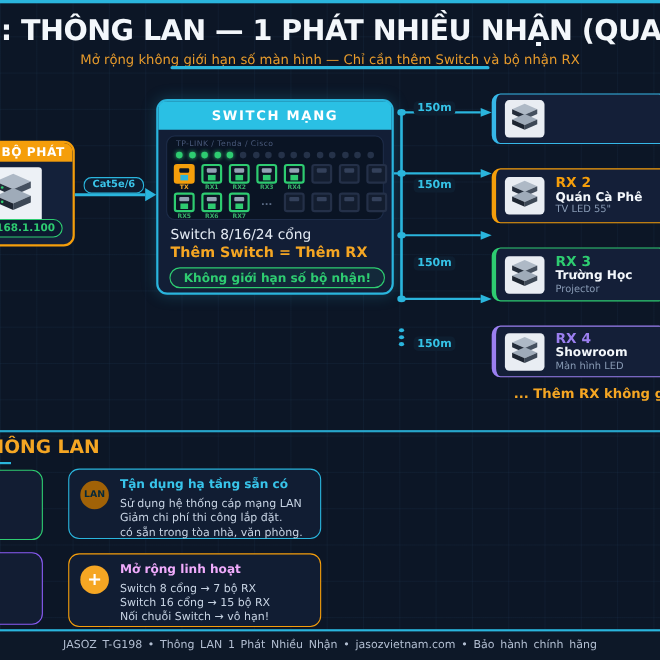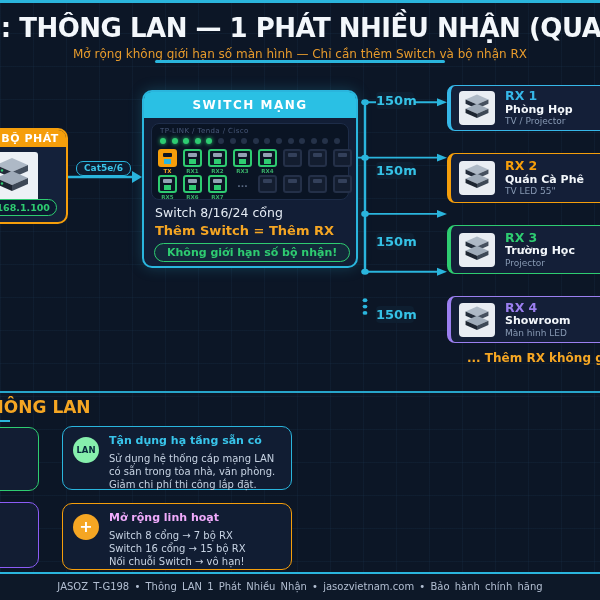--- a/index.html
+++ b/index.html
@@ -63,21 +63,21 @@
   .plabel{font-size:5.5px;font-weight:bold;color:#39b06a;margin-top:1px;}
   .plabel.tx{color:#f5a623;}
   .pdots{font-size:9px;font-weight:bold;color:#5b6b85;line-height:18px;}
   .sw-spec{position:absolute;left:11px;top:113px;font-size:12.5px;color:#e4ebf4;}
   .sw-note{position:absolute;left:11px;top:131px;font-size:13px;font-weight:bold;color:#f5a623;}
   .sw-badge{position:absolute;left:10px;top:151px;padding:2px 12px;border:1.5px solid #2ecc71;
     border-radius:13px;background:rgba(46,204,113,.07);color:#2ecc71;font-size:11px;font-weight:bold;}
 
   
   .dist{width:38px;text-align:center;background:#0e1e30;border-radius:4px;color:#35c2e6;
-    font-size:13px;font-weight:bold;padding:1px 0;}
+    font-size:10px;font-weight:bold;padding:1px 0;}
 
   
   .rx{left:447px;width:160px;background:#141f38;border:1px solid var(--a);border-left:4px solid var(--a);
     border-radius:8px;box-sizing:border-box;display:flex;align-items:center;padding-left:8px;}
   .rx1{--a:#36b7e8;top:85px;height:46px;}
   .rx2{--a:#f59e0b;top:153px;height:50px;}
   .rx3{--a:#2ecc71;top:225px;height:49px;}
   .rx4{--a:#9b7ff0;top:296px;height:47px;}
   .rx-img{width:36px;height:34px;background:#e9edf3;border-radius:4px;flex:0 0 auto;
     display:flex;align-items:center;justify-content:center;}
@@ -94,21 +94,21 @@
 
   .cutcard{left:-122px;width:161px;background:#121d33;border-radius:10px;box-sizing:border-box;}
   .cutA{top:427px;height:64px;border:1px solid #2ecc71;}
   .cutB{top:502px;height:66px;border:1px solid #8b5cf6;}
 
   .bcard{left:62px;width:230px;background:#111d33;border-radius:10px;box-sizing:border-box;}
   .bcard1{top:426px;height:64px;border:1px solid #2ab5dd;}
   .bcard2{top:503px;height:67px;border:1px solid #f59e0b;}
   .bicon{position:absolute;left:10px;top:10px;width:26px;height:26px;border-radius:50%;
     text-align:center;font-weight:bold;}
-  .bicon.lan{background:#86efac;color:#05293a;font-size:8.5px;line-height:26px;}
+  .bicon.lan{background:#a16207;color:#05293a;font-size:8.5px;line-height:26px;}
   .bicon.plus{background:#f5a623;color:#fff;font-size:16px;line-height:25px;}
   .btitle{position:absolute;left:46px;top:7px;font-size:11px;font-weight:bold;}
   .btitle.c1{color:#38c4ea;} .btitle.c2{color:#f0abfc;}
   .blines{position:absolute;left:46px;top:25px;font-size:10px;color:#c7d3e3;line-height:13.2px;}
 
   .sep2{left:0;top:572px;width:600px;height:2.5px;background:#2ab5dd;}
   .footer-band{left:0;top:574px;width:600px;height:26px;background:#0d1828;}
   .footer-text{left:0;top:581px;width:600px;text-align:center;font-size:10px;color:#b3bfd2;
     word-spacing:2px;white-space:nowrap;}
   svg.netsvg{position:absolute;left:355px;top:80px;}
@@ -306,25 +306,20 @@
     <div class="rx-img">
       <svg class="dev" width="32" height="30" viewBox="0 0 44 42">
           <polygon points="6,9 22,2 38,9 22,16" fill="#aeb9c6"></polygon>
           <polygon points="6,9 6,15 22,22 22,16" fill="#232c3a"></polygon>
           <polygon points="38,9 38,15 22,22 22,16" fill="#45505f"></polygon>
           <polygon points="6,22 22,15 38,22 22,29" fill="#9fabb9"></polygon>
           <polygon points="6,22 6,28 22,35 22,29" fill="#1d2531"></polygon>
           <polygon points="38,22 38,28 22,35 22,29" fill="#3d4856"></polygon>
         </svg>
     </div>
-    <div class="rx-text">
-      <div class="rid">RX 1</div>
-      <div class="rname">Phòng Họp</div>
-      <div class="rdev">TV / Projector</div>
-    </div>
   </div>
 
   <div class="abs rx rx2">
     <div class="rx-img">
       <svg class="dev" width="32" height="30" viewBox="0 0 44 42">
           <polygon points="6,9 22,2 38,9 22,16" fill="#aeb9c6"></polygon>
           <polygon points="6,9 6,15 22,22 22,16" fill="#232c3a"></polygon>
           <polygon points="38,9 38,15 22,22 22,16" fill="#45505f"></polygon>
           <polygon points="6,22 22,15 38,22 22,29" fill="#9fabb9"></polygon>
           <polygon points="6,22 6,28 22,35 22,29" fill="#1d2531"></polygon>
@@ -381,22 +376,22 @@
   <div class="abs ben-stub"></div>
 
   <div class="abs cutcard cutA"></div>
   <div class="abs cutcard cutB"></div>
 
   <div class="abs bcard bcard1">
     <div class="bicon lan">LAN</div>
     <div class="btitle c1">Tận dụng hạ tầng sẵn có</div>
     <div class="blines">
       <div>Sử dụng hệ thống cáp mạng LAN</div>
+      <div>Giảm chi phí thi công lắp đặt.</div>
       <div>có sẵn trong tòa nhà, văn phòng.</div>
-      <div>Giảm chi phí thi công lắp đặt.</div>
     </div>
   </div>
 
   <div class="abs bcard bcard2">
     <div class="bicon plus">+</div>
     <div class="btitle c2">Mở rộng linh hoạt</div>
     <div class="blines">
       <div>Switch 8 cổng → 7 bộ RX</div>
       <div>Switch 16 cổng → 15 bộ RX</div>
       <div>Nối chuỗi Switch → vô hạn!</div>

